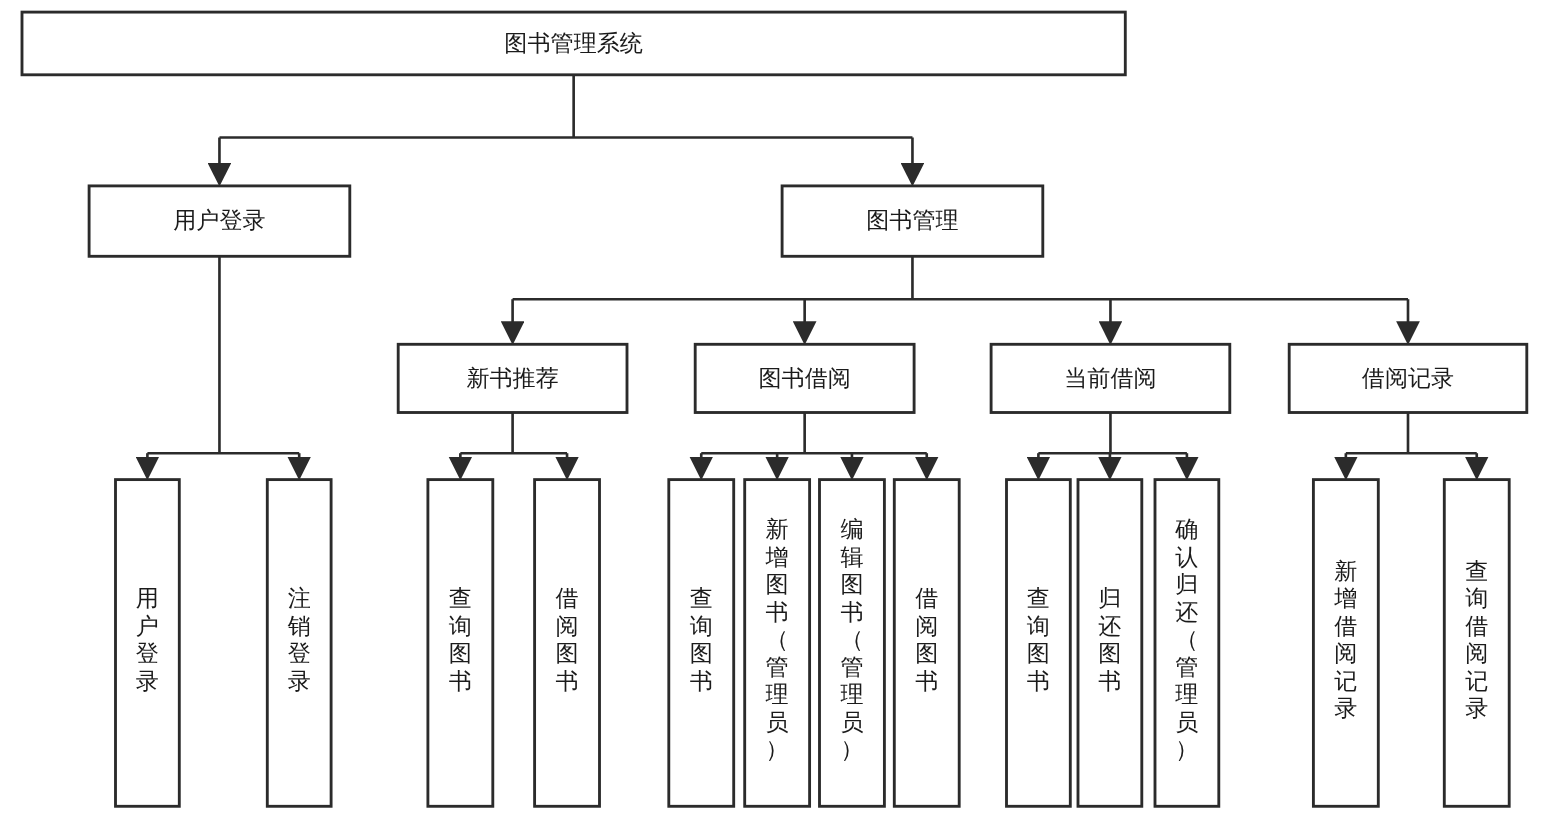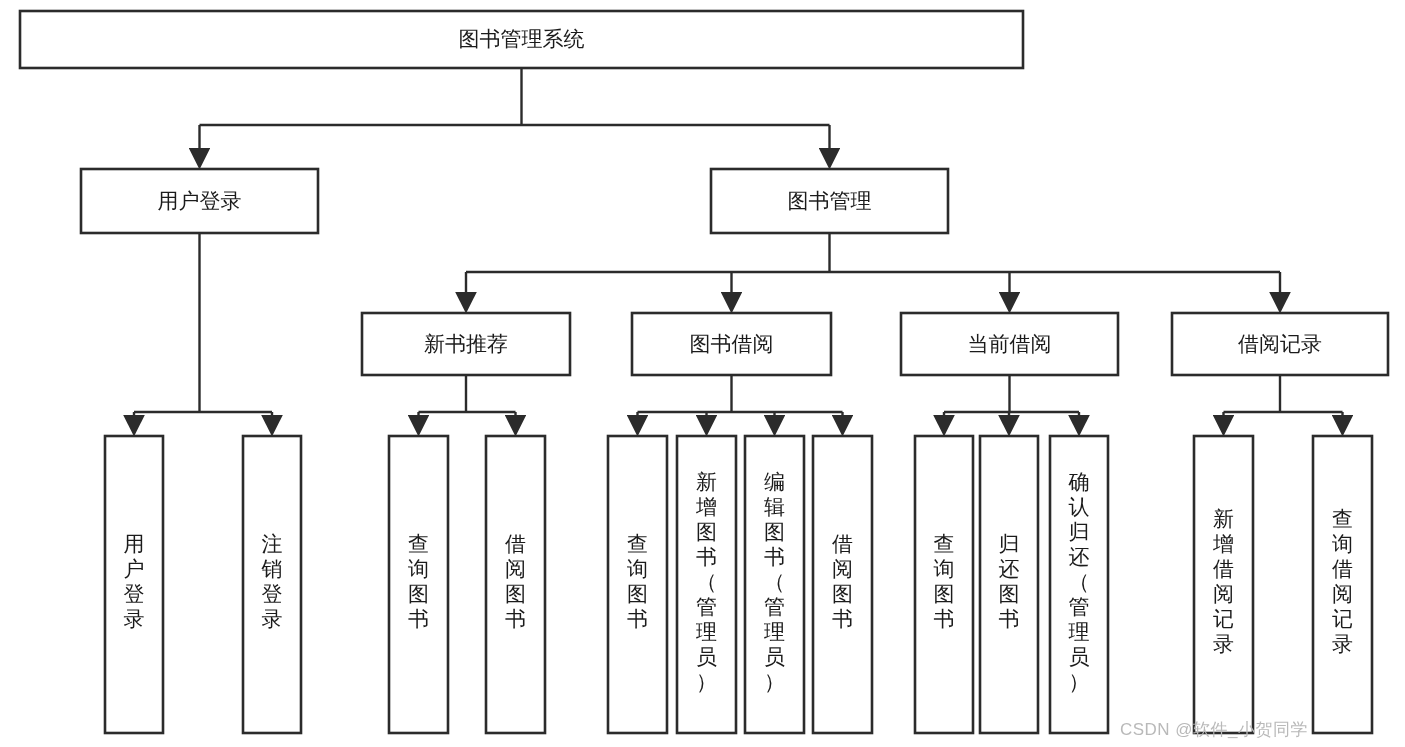--- a/index.html
+++ b/index.html
@@ -185,14 +185,13 @@
         <g>
           <rect x="1194" y="436" width="59" height="297" class="node-rect" rx="0"></rect>
           <text x="1223.5" class="node-label-v"><tspan x="1223.5" y="526">新</tspan><tspan x="1223.5" y="551">增</tspan><tspan x="1223.5" y="576">借</tspan><tspan x="1223.5" y="601">阅</tspan><tspan x="1223.5" y="626">记</tspan><tspan x="1223.5" y="651">录</tspan></text>
         </g>
         <g>
           <rect x="1313" y="436" width="59" height="297" class="node-rect" rx="0"></rect>
           <text x="1342.5" class="node-label-v"><tspan x="1342.5" y="526">查</tspan><tspan x="1342.5" y="551">询</tspan><tspan x="1342.5" y="576">借</tspan><tspan x="1342.5" y="601">阅</tspan><tspan x="1342.5" y="626">记</tspan><tspan x="1342.5" y="651">录</tspan></text>
         </g>
       </g>
   </svg>
-  <div class="watermark">CSDN @软件_小贺同学</div>
 </div>
 
 </body></html>

